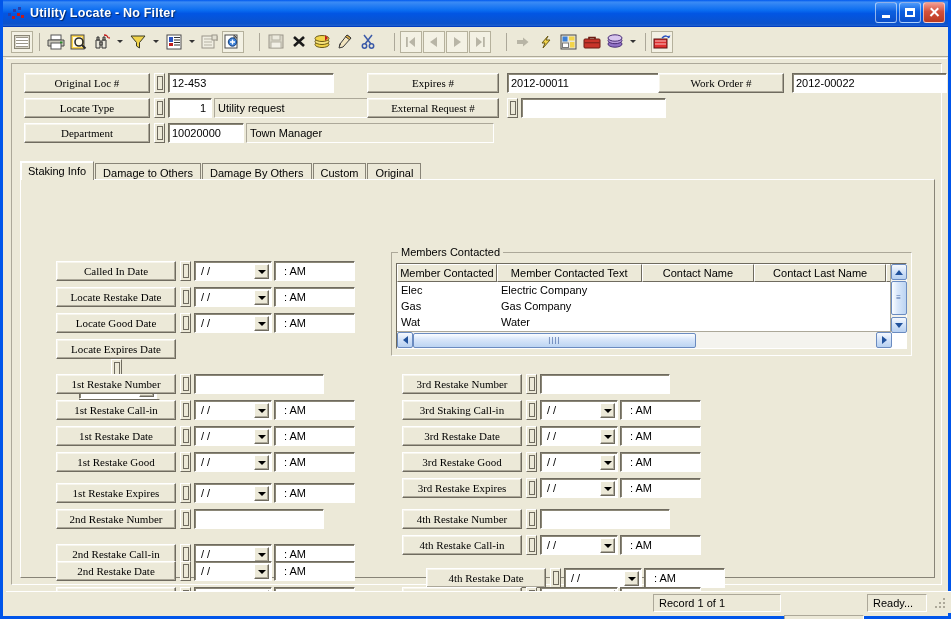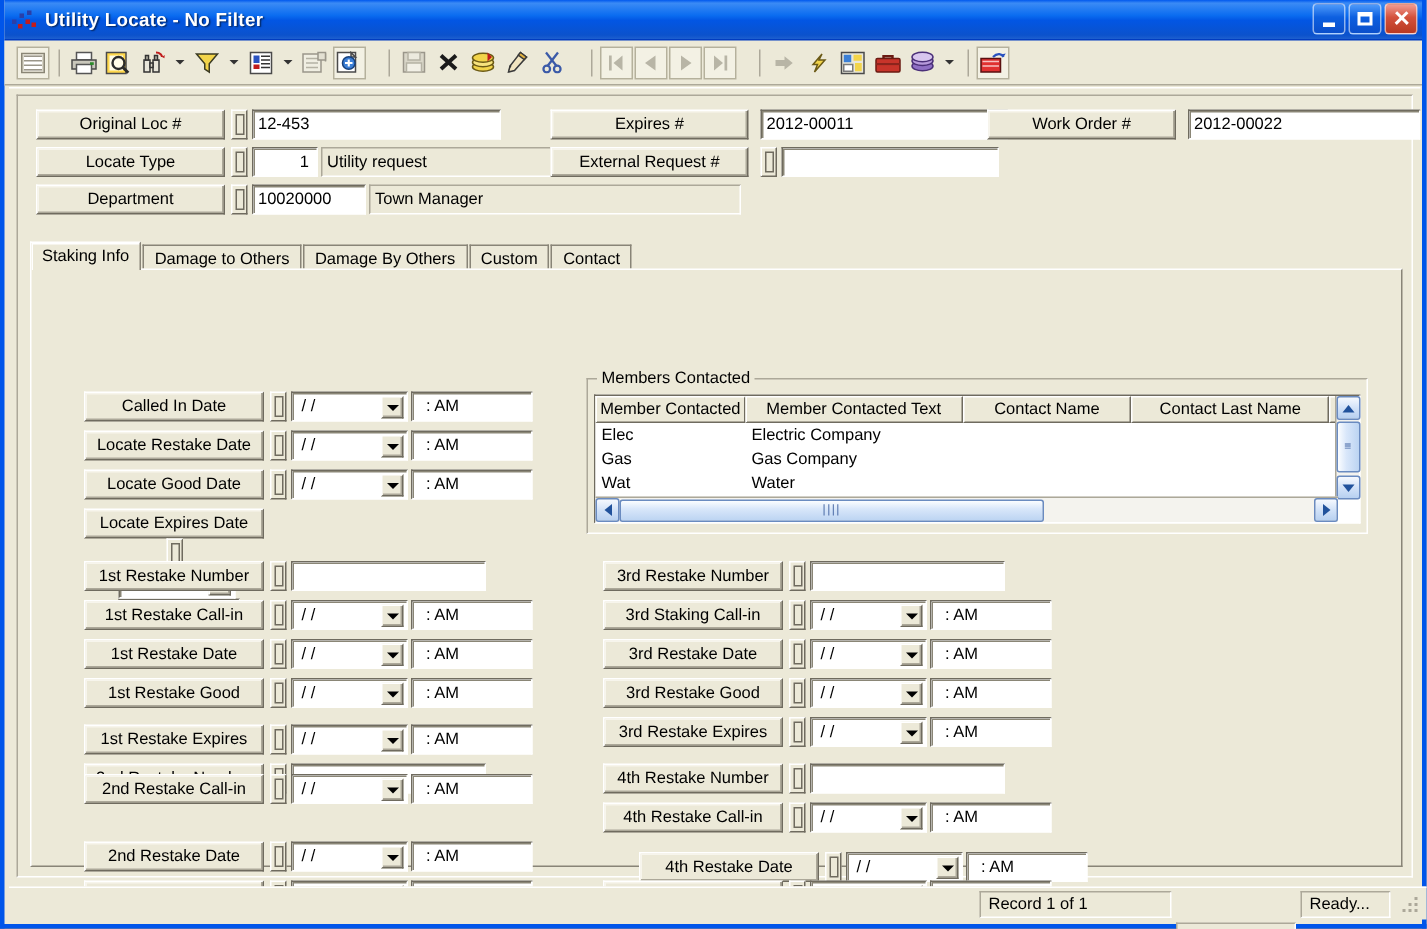--- a/index.html
+++ b/index.html
@@ -95,20 +95,21 @@
     box-sizing:border-box;
     background:#ece9d8;
     border:1px solid;
     border-color:#fff #6f6b5f #6f6b5f #fff;
     box-shadow:inset -1px -1px 0 #aca899, inset 1px 1px 0 #f7f5ec;
     display:flex;align-items:center;justify-content:center;
     font-size:11px;color:#000;
     height:20px;
     white-space:nowrap;
     user-select:none;
+    font-family:Liberation Serif, serif;
   }
   .ctl-box{
     box-sizing:border-box;
     background:#fff;
     border:1px solid;
     border-color:#6f6b5f #fff #fff #6f6b5f;
     box-shadow:inset 1px 1px 0 #8a8676;
     height:20px;
     display:flex;align-items:center;
     font-size:11px;color:#000;
@@ -554,21 +555,21 @@
           </div>
         <div class="ctl-box" style="width:76px;">10020000</div>
         <div class="ctl-box flat" style="width:248px;margin-left:2px;">Town Manager</div>
       </div>
 
       <div id="tabstrip">
         <div class="tab active">Staking Info</div>
         <div class="tab">Damage to Others</div>
         <div class="tab">Damage By Others</div>
         <div class="tab">Custom</div>
-        <div class="tab">Contact</div>
+        <div class="tab">Original</div>
       </div>
 
       <div id="tabpage">
 
         <div id="members-group">
           <div id="members-legend">Members Contacted</div>
           <div id="grid">
             <div id="grid-head">
               <div class="gh" style="width:100px;">Member Contacted</div>
               <div class="gh" style="width:145px;">Member Contacted Text</div>
@@ -735,21 +736,21 @@
           <div class="timebox" style="width:81px;margin-left:2px;">:     AM</div>
         </div>
 
         <div class="row" style="left:35px;top:329px;">
           <div class="lbl-btn" style="width:120px;">2nd Restake Number</div>
           <div class="minibar">
               <i></i>
             </div>
           <div class="ctl-box" style="width:130px;"></div>
         </div>
-        <div class="row" style="left:35px;top:336px;">
+        <div class="row" style="left:35px;top:364px;">
           <div class="lbl-btn" style="width:120px;">2nd Restake Call-in</div>
           <div class="minibar">
               <i></i>
             </div>
           <div class="combo" style="width:78px;">
             <span>/  /</span>
             <span class="arrow">
                 <i></i>
               </span>
           </div>

